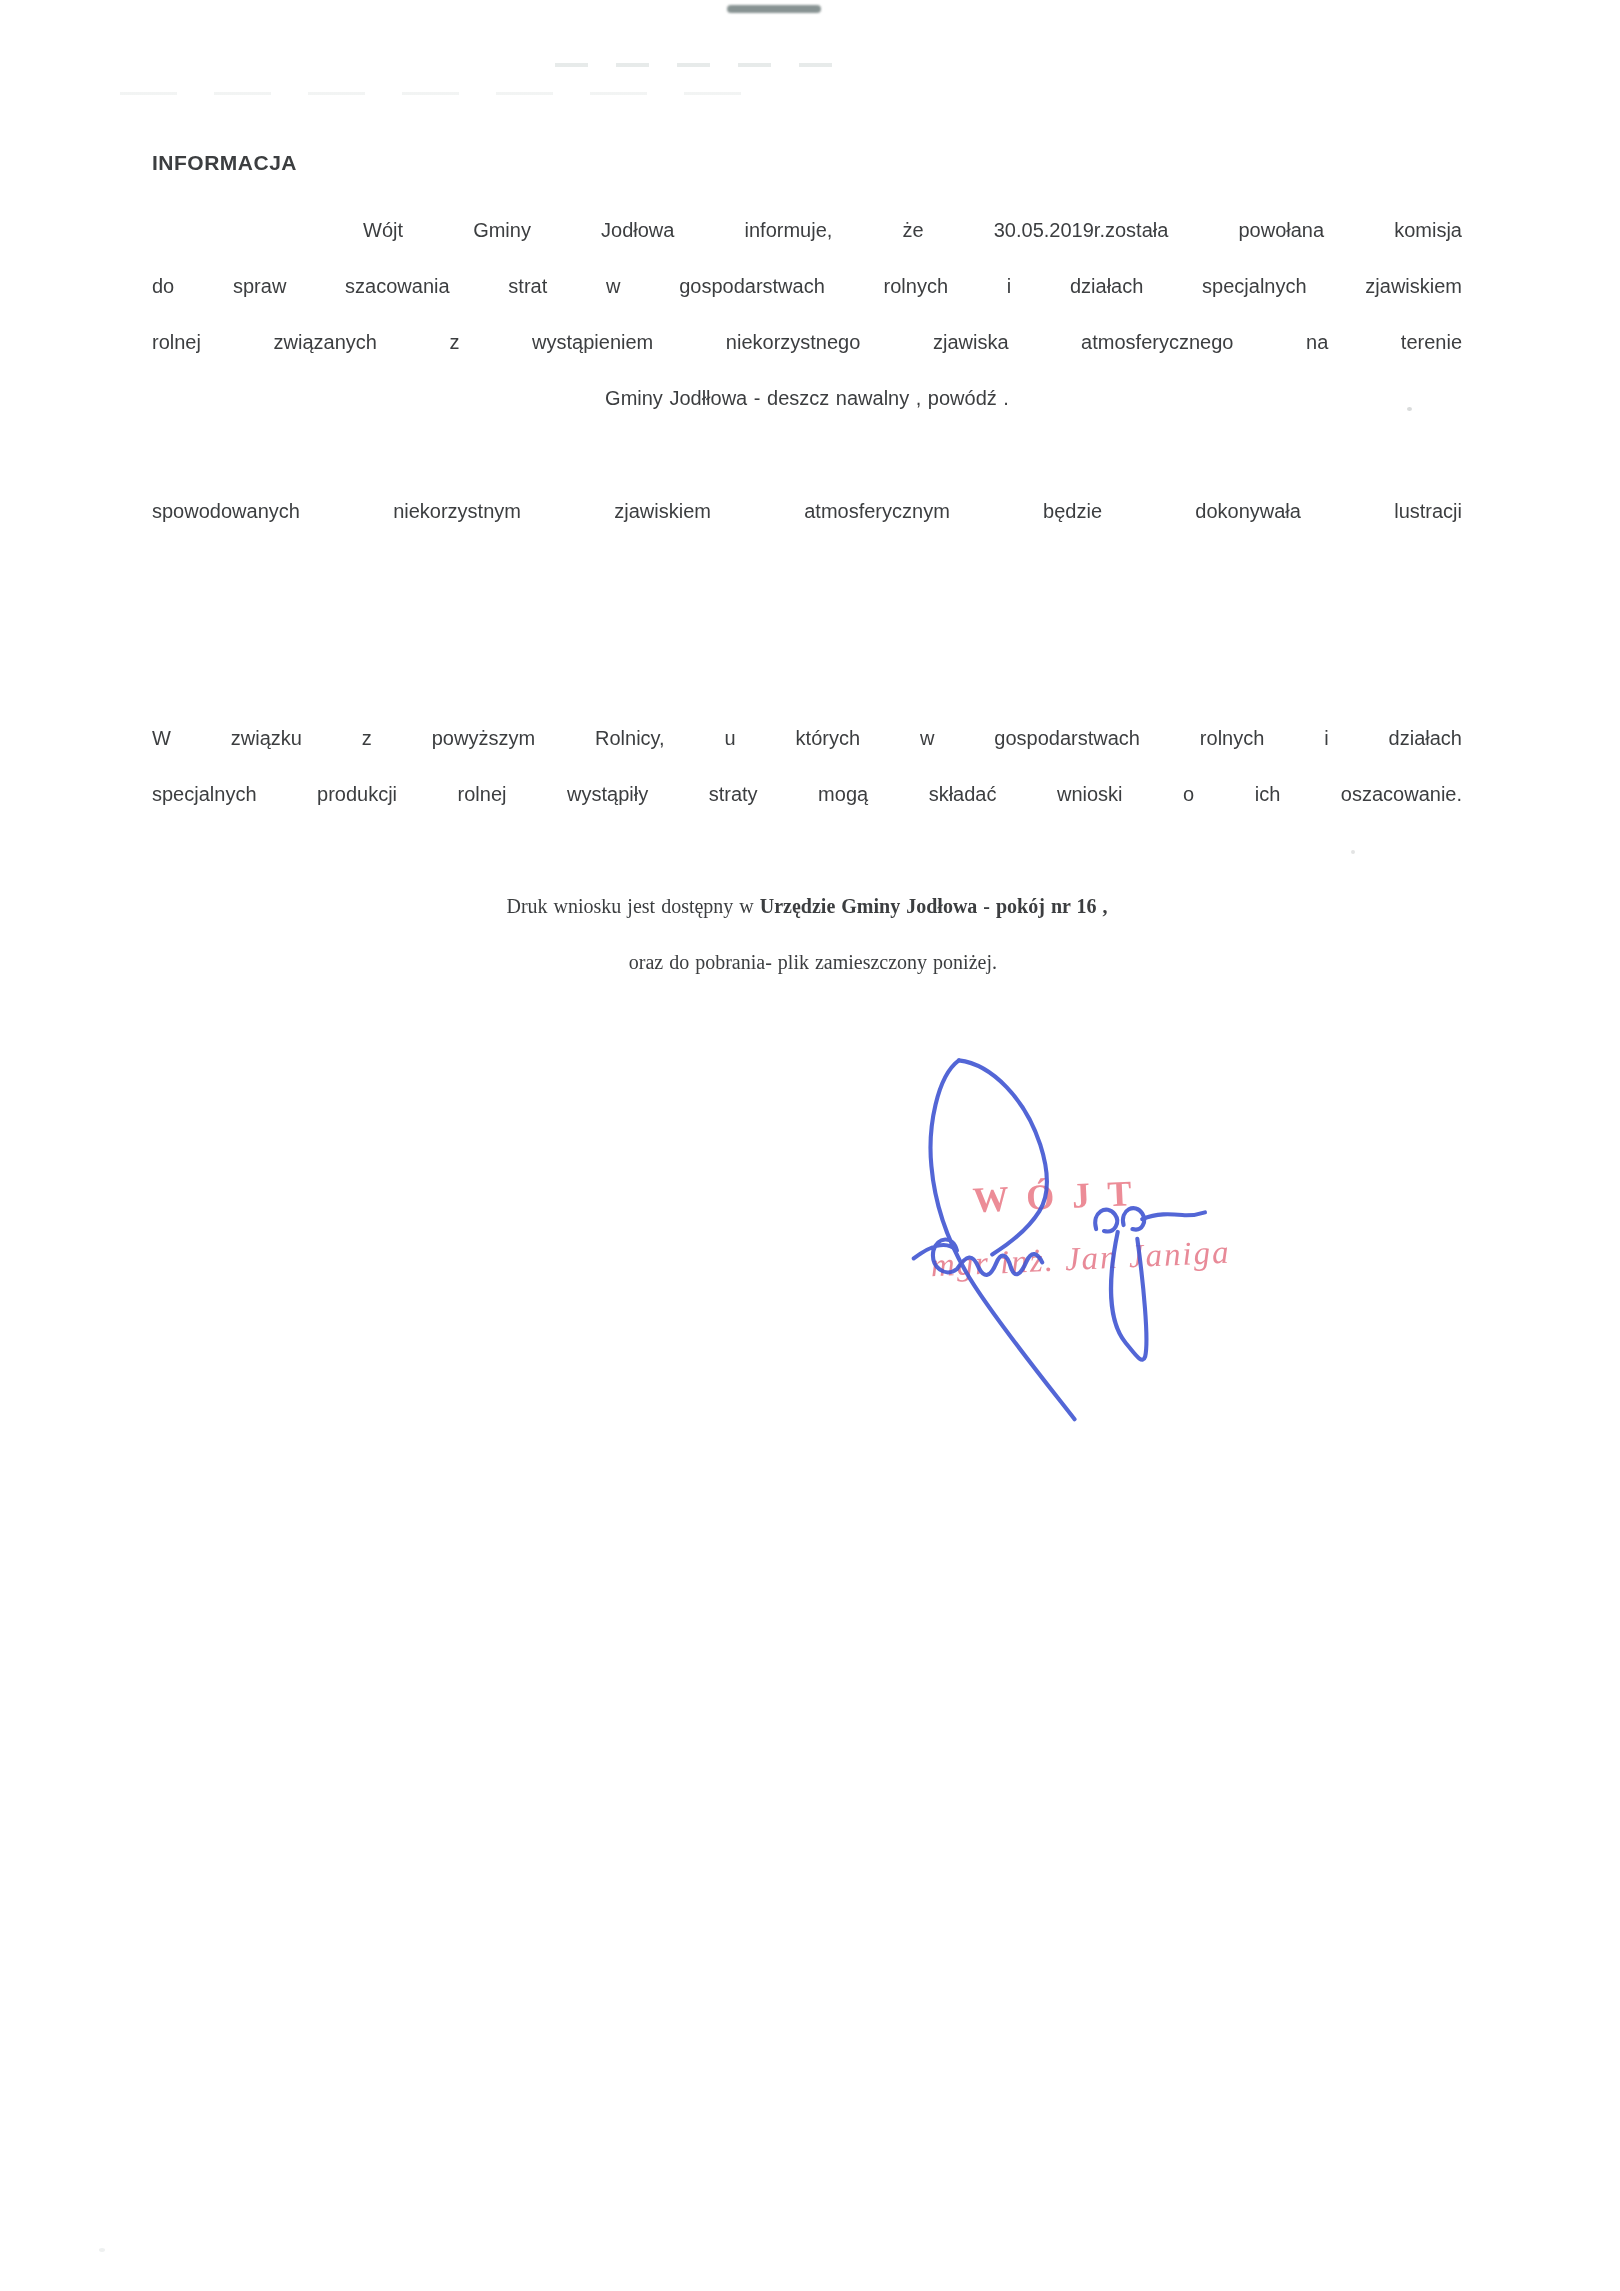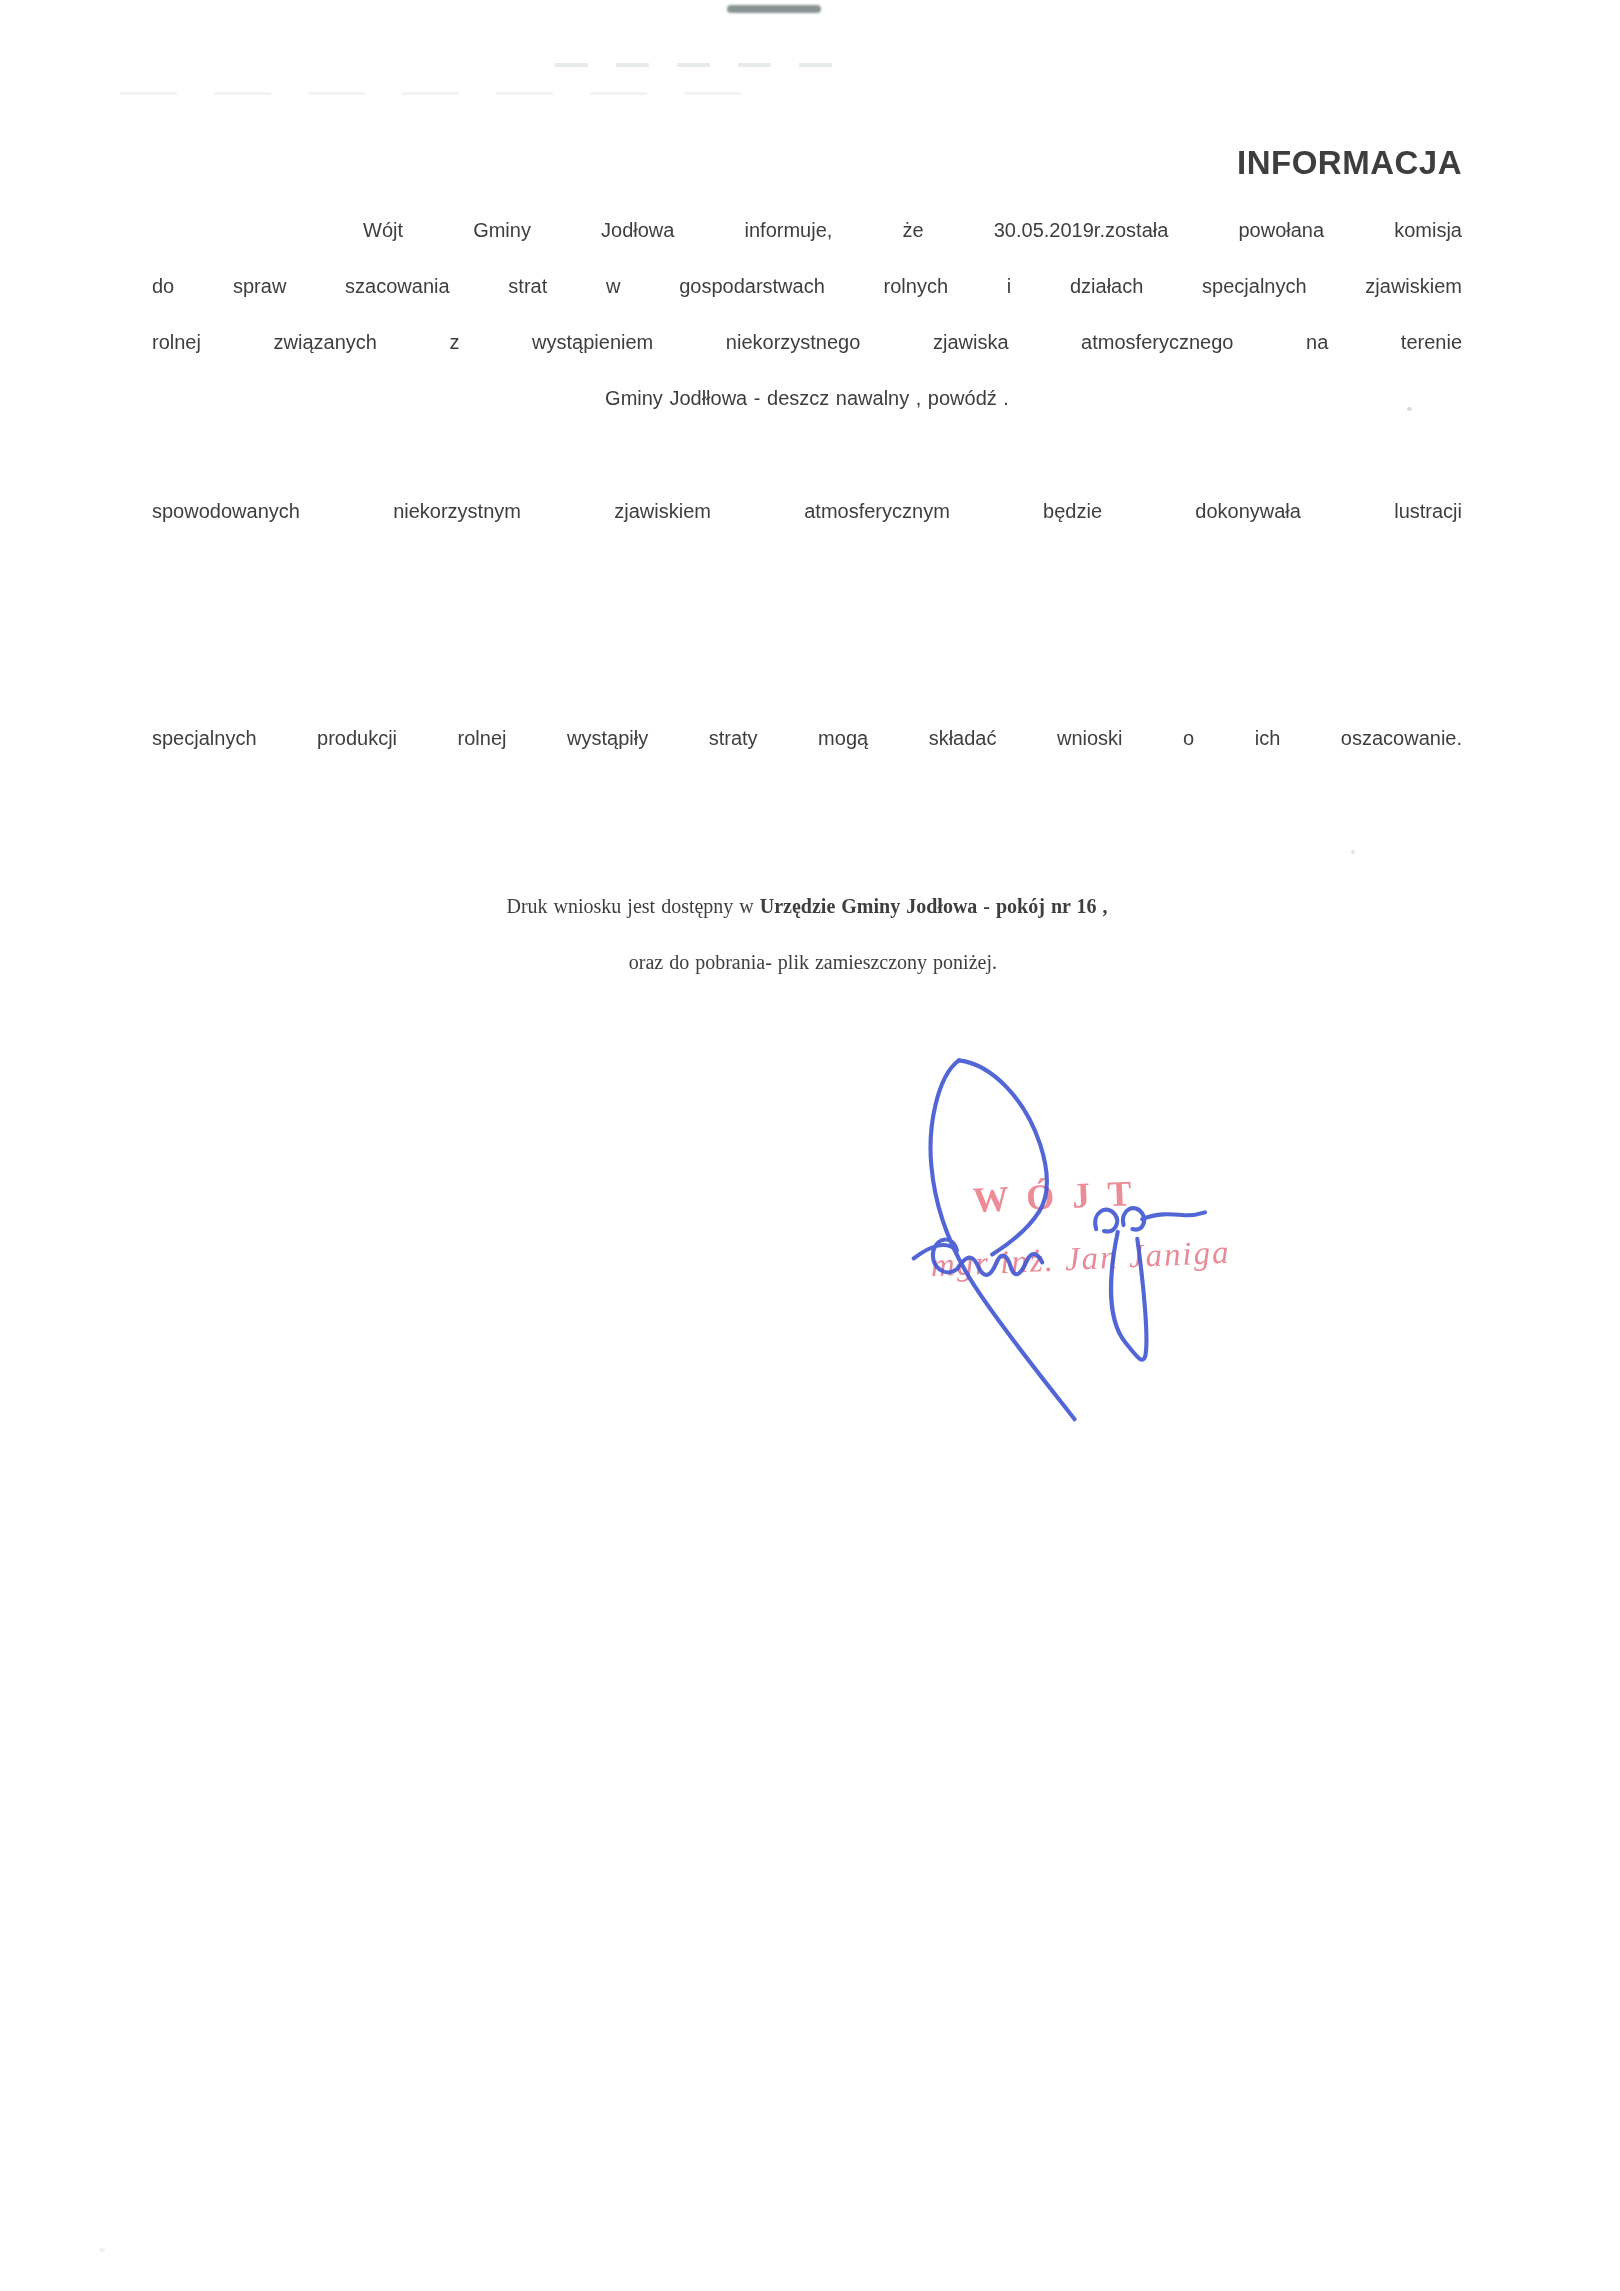--- a/index.html
+++ b/index.html
@@ -10,22 +10,22 @@
     background: #ffffff;
     font-family: "Liberation Sans", sans-serif;
     color: #3c3e40;
     overflow: hidden;
   }
   .doc-title {
     position: absolute;
     left: 152px;
     top: 143px;
     width: 1310px;
-    text-align: right;
-    font-size: 33px;
+    text-align: left;
+    font-size: 21px;
     font-weight: bold;
     letter-spacing: 0.5px;
     line-height: 39px;
   }
   .para {
     position: absolute;
     left: 152px;
     width: 1310px;
     font-size: 20px;
     line-height: 56px;
@@ -114,20 +114,21 @@
     <div class="jline">do spraw  szacowania strat w gospodarstwach rolnych i działach specjalnych zjawiskiem</div>
     <div class="jline">rolnej związanych z wystąpieniem niekorzystnego zjawiska atmosferycznego na terenie</div>
     <div class="lline">Gminy Jodłłowa - deszcz nawalny , powódź .</div>
   </div>
 
   <div class="para" id="para2">
     <div class="jline">spowodowanych niekorzystnym zjawiskiem atmosferycznym będzie dokonywała lustracji</div>
   </div>
 
   <div class="para" id="para3">
+    <div class="jline">W związku z powyższym Rolnicy, u których w gospodarstwach rolnych i działach</div>
     <div class="jline">specjalnych produkcji rolnej wystąpiły straty mogą składać wnioski o ich oszacowanie.</div>
   </div>
 
   <div class="para" id="para4">
     <div class="lline"><span>Druk wniosku jest dostępny w </span><span class="bold-seg">Urzędzie Gminy Jodłowa  - pokój nr 16 ,</span></div>
     <div class="lline indent-small">oraz do pobrania- plik zamieszczony poniżej.</div>
   </div>
 
   <div class="stamp">
     <div class="stamp-title">WÓJT</div>

